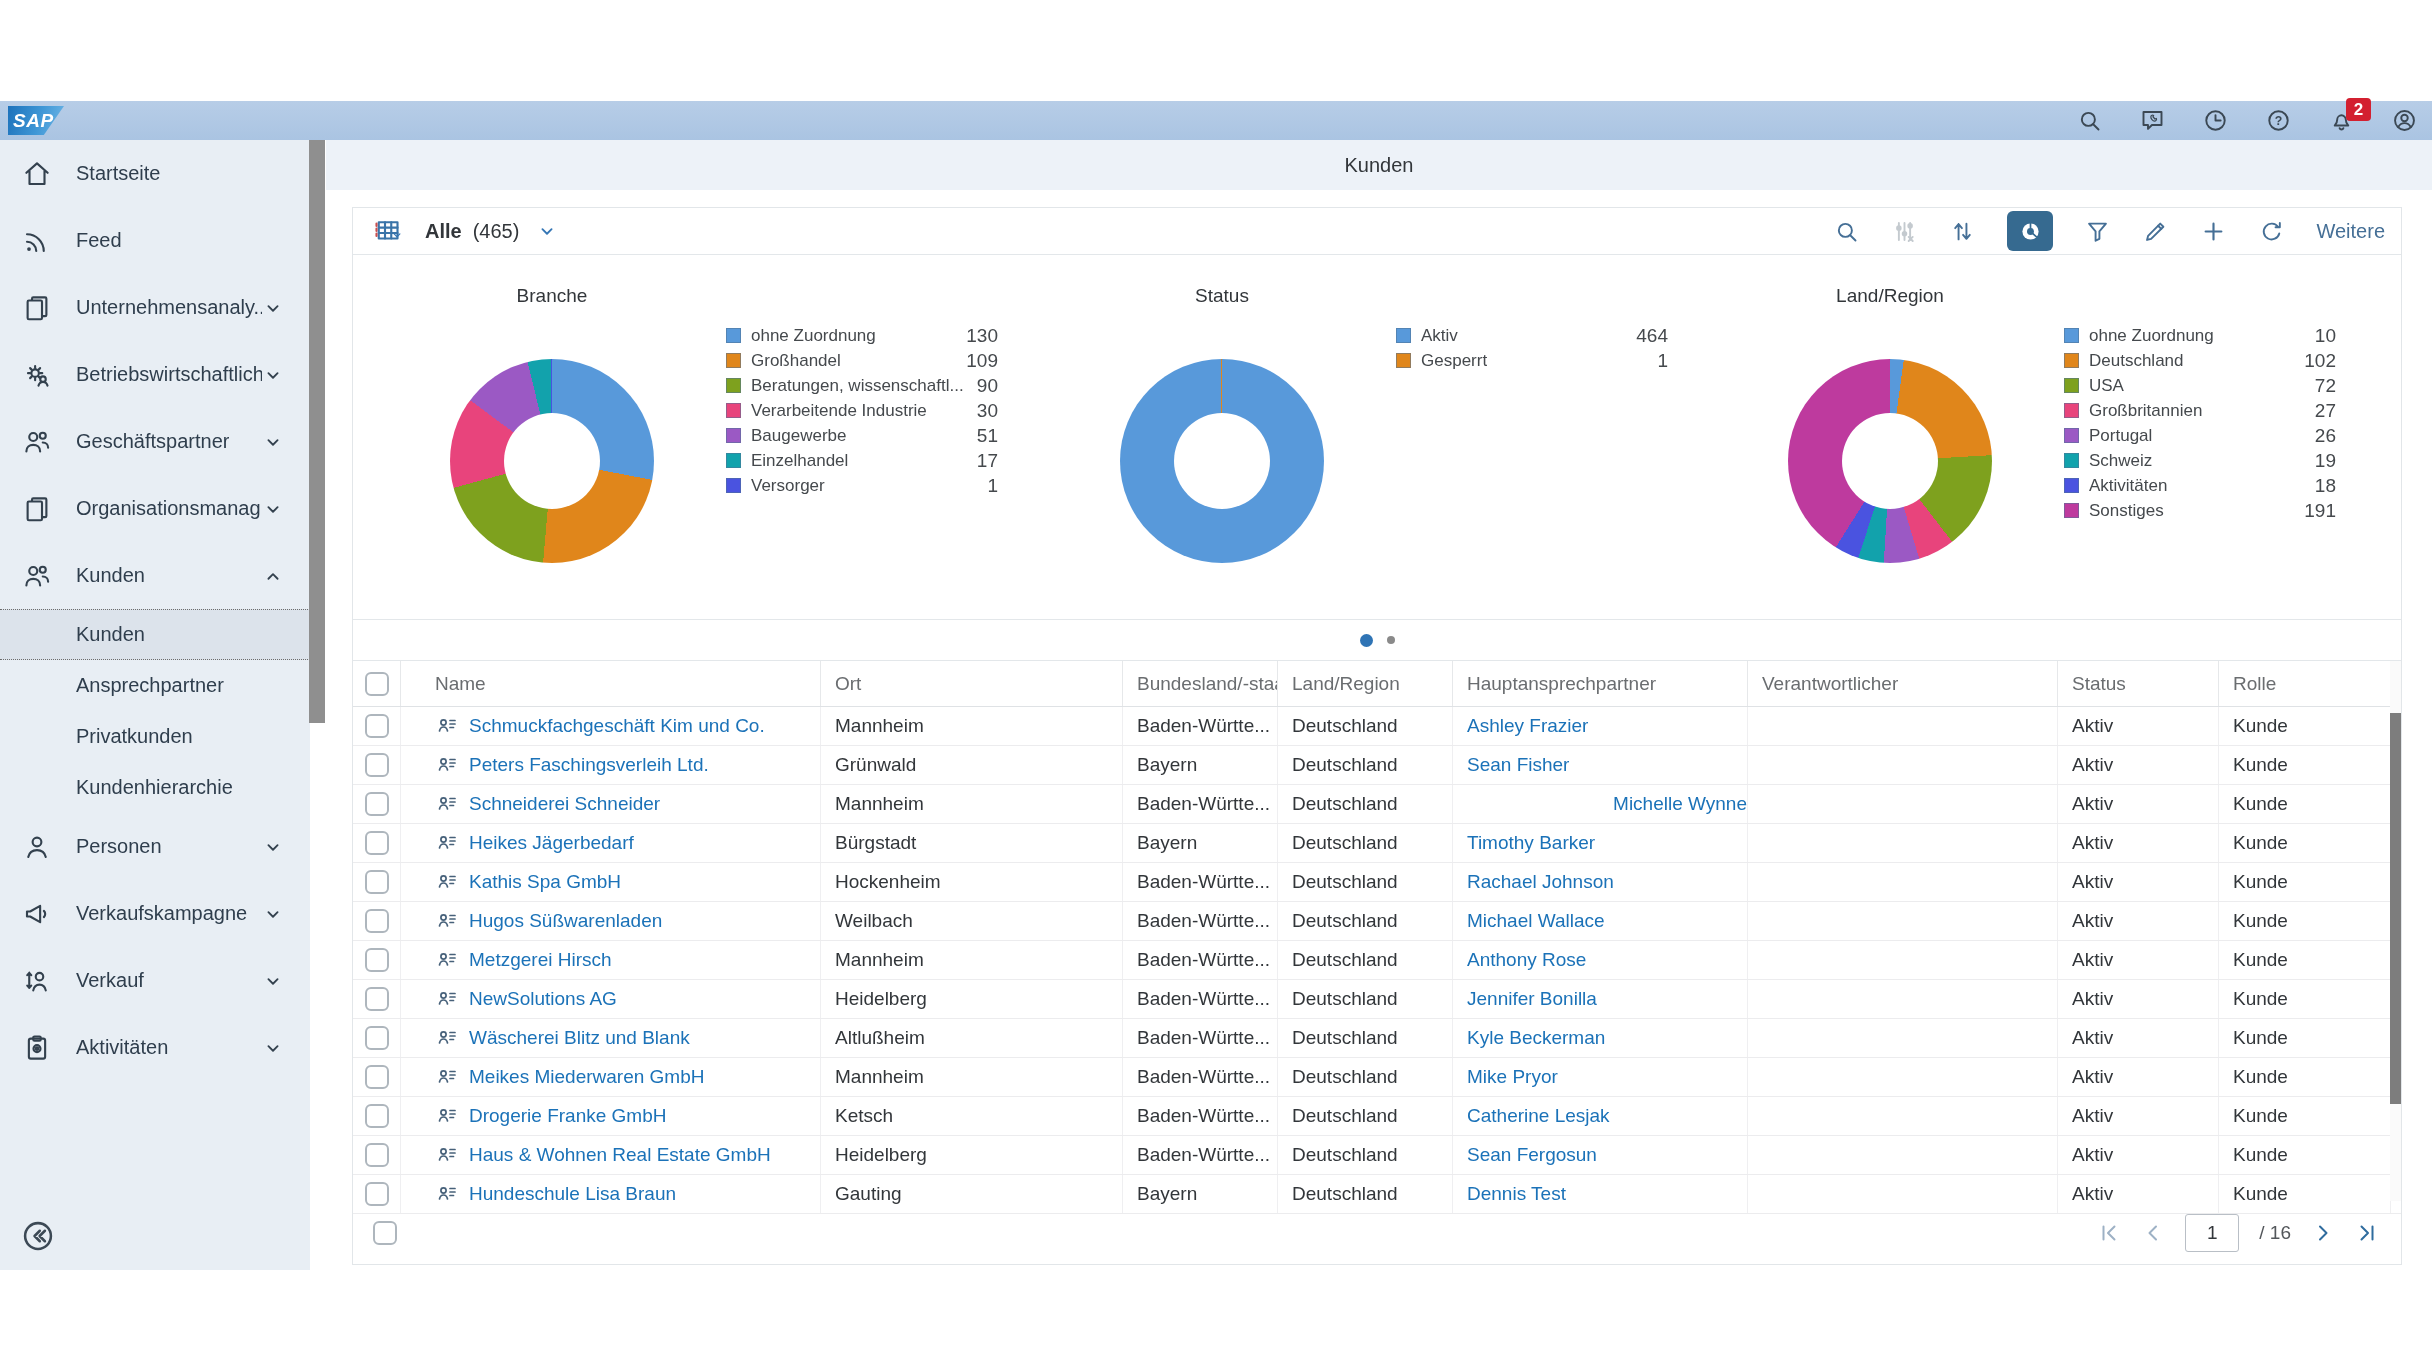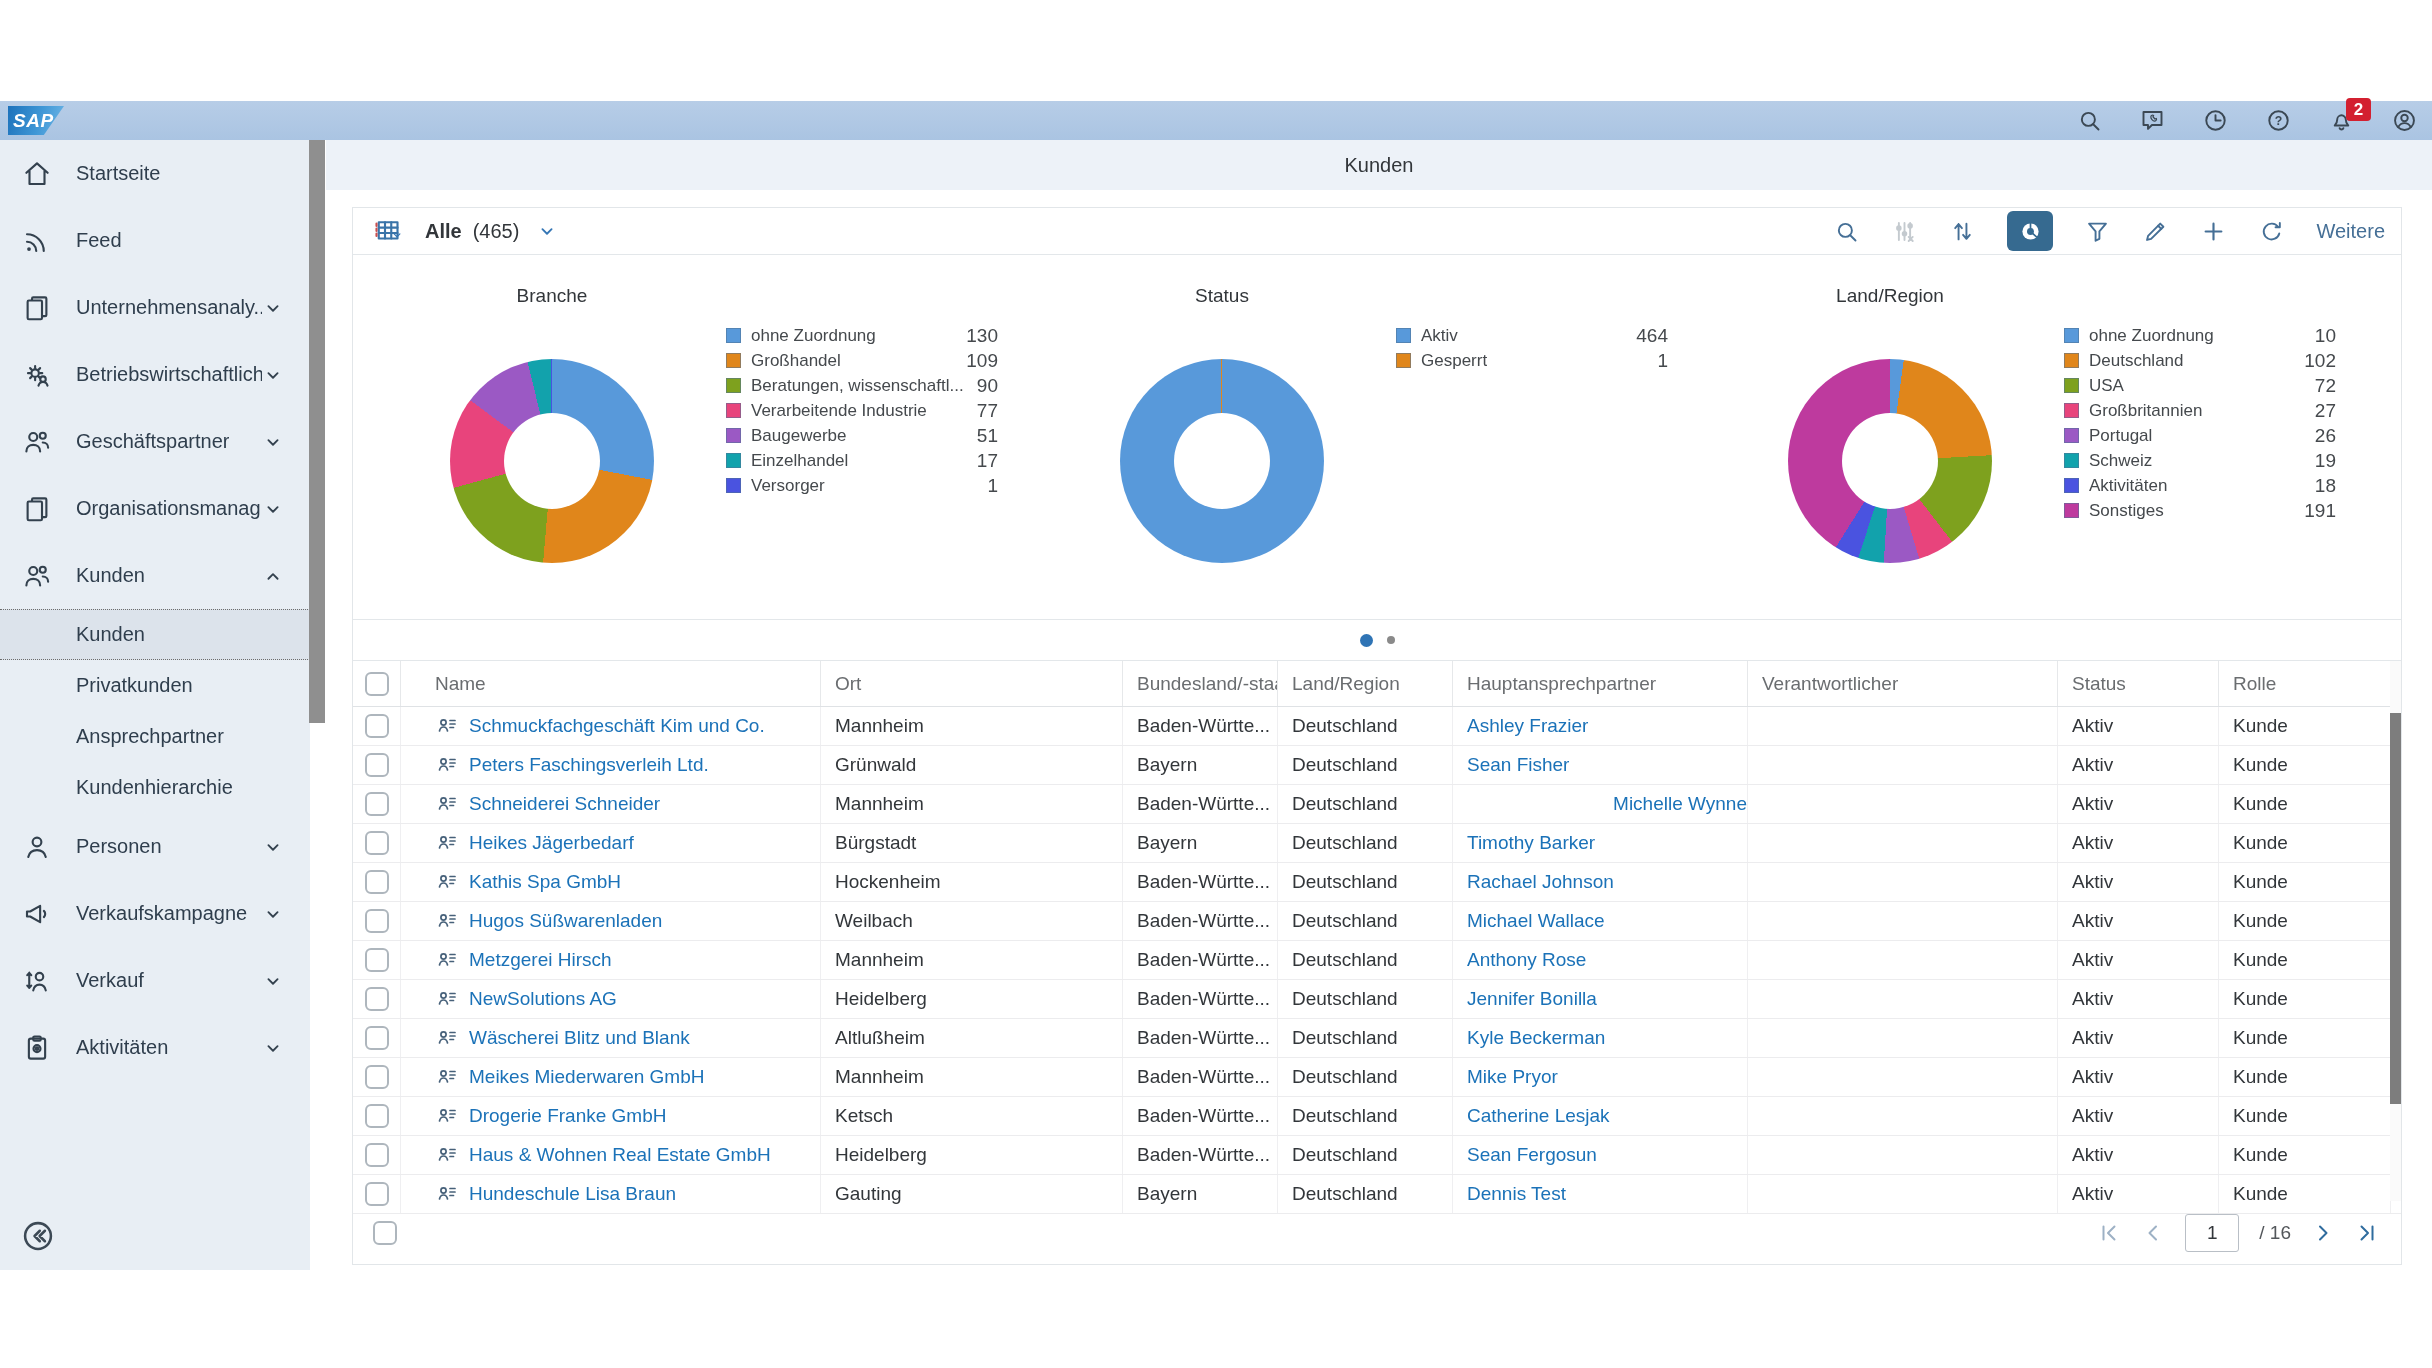--- a/index.html
+++ b/index.html
@@ -257,24 +257,24 @@
         <span class="s-chev">
           <svg viewBox="0 0 24 24" fill="none" stroke="currentColor" stroke-width="1.7" stroke-linecap="round" stroke-linejoin="round">
             <path d="M7 15l5-5 5 5" stroke-width="2"></path>
           </svg>
         </span>
       </div>
       <div class="side-sub selected">
         <span>Kunden</span>
       </div>
       <div class="side-sub">
+        <span>Ansprechpartner</span>
+      </div>
+      <div class="side-sub">
         <span>Privatkunden</span>
-      </div>
-      <div class="side-sub">
-        <span>Ansprechpartner</span>
       </div>
       <div class="side-sub">
         <span>Kundenhierarchie</span>
       </div>
       <div class="side-item">
         <span class="s-icon">
           <svg viewBox="0 0 24 24" fill="none" stroke="currentColor" stroke-width="1.7" stroke-linecap="round" stroke-linejoin="round">
             <circle cx="12" cy="8" r="3.5"></circle>
             <path d="M5 20c.8-3.6 3.6-5.5 7-5.5s6.2 1.9 7 5.5"></path>
           </svg>
@@ -440,21 +440,21 @@
               <span class="lg-val">109</span>
             </div>
             <div class="lg-row">
               <span class="lg-sw" style="background: rgb(126, 161, 30);"></span>
               <span class="lg-label">Beratungen, wissenschaftl...</span>
               <span class="lg-val">90</span>
             </div>
             <div class="lg-row">
               <span class="lg-sw" style="background: rgb(232, 68, 124);"></span>
               <span class="lg-label">Verarbeitende Industrie</span>
-              <span class="lg-val">77</span>
+              <span class="lg-val">30</span>
             </div>
             <div class="lg-row">
               <span class="lg-sw" style="background: rgb(155, 89, 196);"></span>
               <span class="lg-label">Baugewerbe</span>
               <span class="lg-val">51</span>
             </div>
             <div class="lg-row">
               <span class="lg-sw" style="background: rgb(18, 162, 172);"></span>
               <span class="lg-label">Einzelhandel</span>
               <span class="lg-val">17</span>

